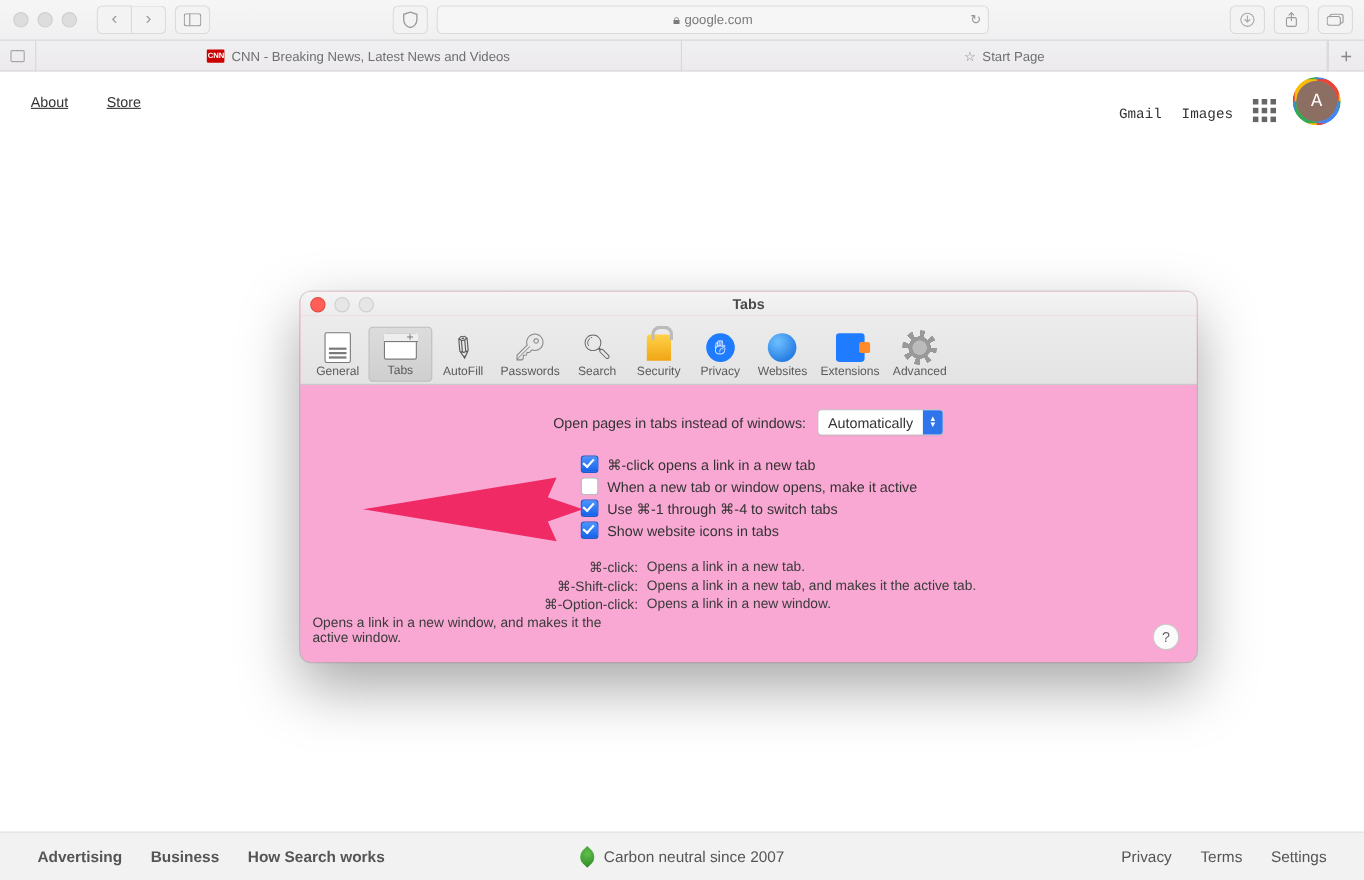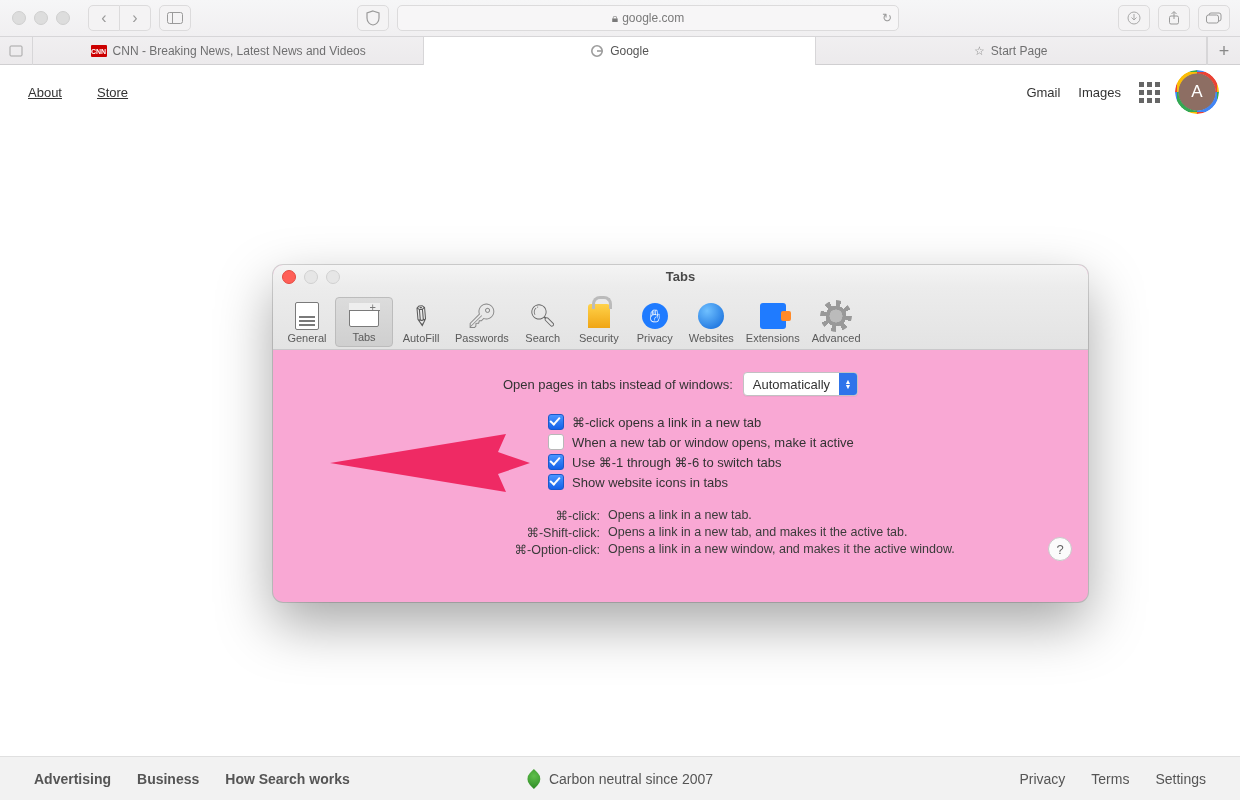--- a/index.html
+++ b/index.html
@@ -24,21 +24,21 @@
 .tab{display:flex;align-items:center;justify-content:center;font-size:12px;color:#6f6f70;gap:6px;border-right:1px solid #d7d6d8;text-align:center;}
 .tab.icon-only{width:32px;flex:none;}
 .tab.new{width:32px;flex:none;border-left:1px solid #d7d6d8;border-right:none;color:#888;font-size:18px;}
 .tab.t{flex:1;}
 .tab.active{background:#fff;color:#555;}
 .cnn{width:16px;height:12px;background:#cc0000;color:#fff;font-size:7px;font-weight:700;display:flex;align-items:center;justify-content:center;border-radius:1px;}
 
 .page{position:relative;height:736px;}
 .ghdr{position:absolute;top:0;left:0;right:0;height:54px;display:flex;align-items:center;font-size:13px;color:#333;}
 .ghdr .l{display:flex;gap:35px;margin-left:28px;text-decoration:underline;}
-.ghdr .r{margin-left:auto;margin-right:24px;display:flex;align-items:center;gap:18px;}
+.ghdr .r{margin-left:auto;margin-right:24px;display:flex;align-items:flex-end;gap:18px;font-family:Liberation Mono, monospace;}
 .apps-grid{display:grid;grid-template-columns:repeat(3,5px);grid-template-rows:repeat(3,5px);gap:3px;}
 .apps-grid span{background:#666;width:5px;height:5px;}
 .avatar{width:38px;height:38px;border-radius:50%;background:#8d6e63;color:#fff;display:flex;align-items:center;justify-content:center;font-size:17px;position:relative;}
 .avatar::before{content:"";position:absolute;inset:-3px;border-radius:50%;border:2px solid transparent;background:conic-gradient(#ea4335 0 25%,#4285f4 25% 50%,#34a853 50% 75%,#fbbc05 75% 100%);-webkit-mask:radial-gradient(circle,transparent 18px,#000 19px);}
 
 .gftr{position:absolute;bottom:0;left:0;right:0;height:44px;background:#f2f2f2;border-top:1px solid #e0e0e0;display:flex;align-items:center;font-size:14px;color:#555;}
 .gftr .fl{display:flex;gap:26px;margin-left:34px;font-weight:bold;}
 .gftr .fc{position:absolute;left:50%;transform:translateX(-50%);display:flex;align-items:center;gap:8px;color:#555;}
 .leaf{width:14px;height:14px;background:radial-gradient(circle at 35% 35%,#5fbf4b,#2d8a24);border-radius:0 60% 0 60%;transform:rotate(45deg);}
 .gftr .fr{margin-left:auto;margin-right:34px;display:flex;gap:26px;}
@@ -47,21 +47,21 @@
 .pref-title{height:22px;display:flex;align-items:center;justify-content:center;font-size:13px;font-weight:600;color:#4a4a4a;position:relative;background:linear-gradient(#f4f4f4,#ececec);}
 .pref-traffic{position:absolute;left:9px;top:5px;display:flex;gap:8px;}
 .pt{width:12px;height:12px;border-radius:50%;}
 .pt.close{background:#ff5f57;border:1px solid #e24b42;}
 .pt.min{background:#e6e6e6;border:1px solid #d0d0d0;}
 .pt.max{background:#e6e6e6;border:1px solid #d0d0d0;}
 .pref-toolbar{height:60px;background:linear-gradient(#ececec,#e3e3e3);border-bottom:1px solid #c9c8ca;display:flex;align-items:flex-end;padding:0 6px 2px;}
 .tb-item{display:flex;flex-direction:column;align-items:center;justify-content:flex-end;font-size:11px;color:#5a5a5a;padding:2px 6px 3px;border-radius:4px;min-width:44px;gap:1px;}
 .tb-item.active{background:linear-gradient(#dcdcdc,#cfcfcf);border:1px solid #bcbcbc;}
 .tb-icon{width:30px;height:30px;display:flex;align-items:center;justify-content:center;}
-.pref-body{position:relative;padding:22px 31px 18px;font-size:13px;color:#333;}
+.pref-body{position:relative;padding:22px 11px 18px;font-size:13px;color:#333;}
 .row1{display:flex;align-items:center;justify-content:center;gap:10px;margin-bottom:18px;}
 .select{display:inline-flex;align-items:center;border:1px solid #c2c1c3;border-radius:4px;background:#fff;height:22px;font-size:13px;box-shadow:0 1px 0 rgba(0,0,0,.04);}
 .select .val{padding:0 9px;}
 .select .arr{width:18px;height:22px;background:#2f74ea;color:#fff;display:flex;flex-direction:column;align-items:center;justify-content:center;font-size:7px;line-height:5px;border-radius:0 3px 3px 0;}
 .checks{margin-left:244px;margin-bottom:18px;}
 .chk{display:flex;align-items:center;gap:8px;margin:4px 0;}
 .box{width:14px;height:14px;border-radius:3px;border:1px solid #b8b8b8;background:#fff;flex:none;}
 .box.on{background:linear-gradient(#4a95ff,#1561e8);border:1px solid #1b59c9;position:relative;}
 .box.on::after{content:"";position:absolute;left:3px;top:0px;width:4px;height:8px;border:solid #fff;border-width:0 2px 2px 0;transform:rotate(42deg);}
 .hints{display:grid;grid-template-columns:296px 1fr;column-gap:8px;row-gap:2px;font-size:12.5px;color:#3b3b3b;}
@@ -142,27 +142,20 @@
   <div class="tabbar">
     <div class="tab icon-only">
       <svg width="14" height="12">
           <rect x="1" y="1" width="12" height="10" rx="1" fill="none" stroke="#a5a5a5"></rect>
         </svg>
     </div>
     <div class="tab t">
       <span class="cnn">CNN</span>
       <span>CNN - Breaking News, Latest News and Videos</span>
     </div>
-    <div class="tab t active">
-      <svg width="14" height="14">
-          <circle cx="7" cy="7" r="5.2" fill="none" stroke="#9c9c9c" stroke-width="1.6"></circle>
-          <path d="M7 7h5.5" stroke="#9c9c9c" stroke-width="1.6"></path>
-        </svg>
-      <span>Google</span>
-    </div>
     <div class="tab t">
       <span style="color:#8a8a8a">☆</span>
       <span>Start Page</span>
     </div>
     <div class="tab new">+</div>
   </div>
 </div>
 
 <div class="page">
   <div class="ghdr">
@@ -287,33 +280,34 @@
         <div class="chk">
             <span class="box on"></span>
             <span>⌘-click opens a link in a new tab</span>
           </div>
         <div class="chk">
             <span class="box"></span>
             <span>When a new tab or window opens, make it active</span>
           </div>
         <div class="chk">
             <span class="box on"></span>
-            <span>Use ⌘-1 through ⌘-6 to switch tabs</span>
+            <span>Use ⌘-1 through ⌘-4 to switch tabs</span>
           </div>
         <div class="chk">
             <span class="box on"></span>
             <span>Show website icons in tabs</span>
           </div>
       </div>
       <div class="hints">
         <span class="k">⌘-click:</span>
           <span>Opens a link in a new tab.</span>
         <span class="k">⌘-Shift-click:</span>
           <span>Opens a link in a new tab, and makes it the active tab.</span>
         <span class="k">⌘-Option-click:</span>
+          <span>Opens a link in a new window.</span>
           <span>Opens a link in a new window, and makes it the active window.</span>
       </div>
       <div class="help">?</div>
     </div>
   </div>
 
   <svg class="arrow" width="200" height="70">
     <polygon points="0,35 176,6 168,24 200,35 168,46 176,64" fill="#ef2a64"></polygon>
   </svg>
 </div>

